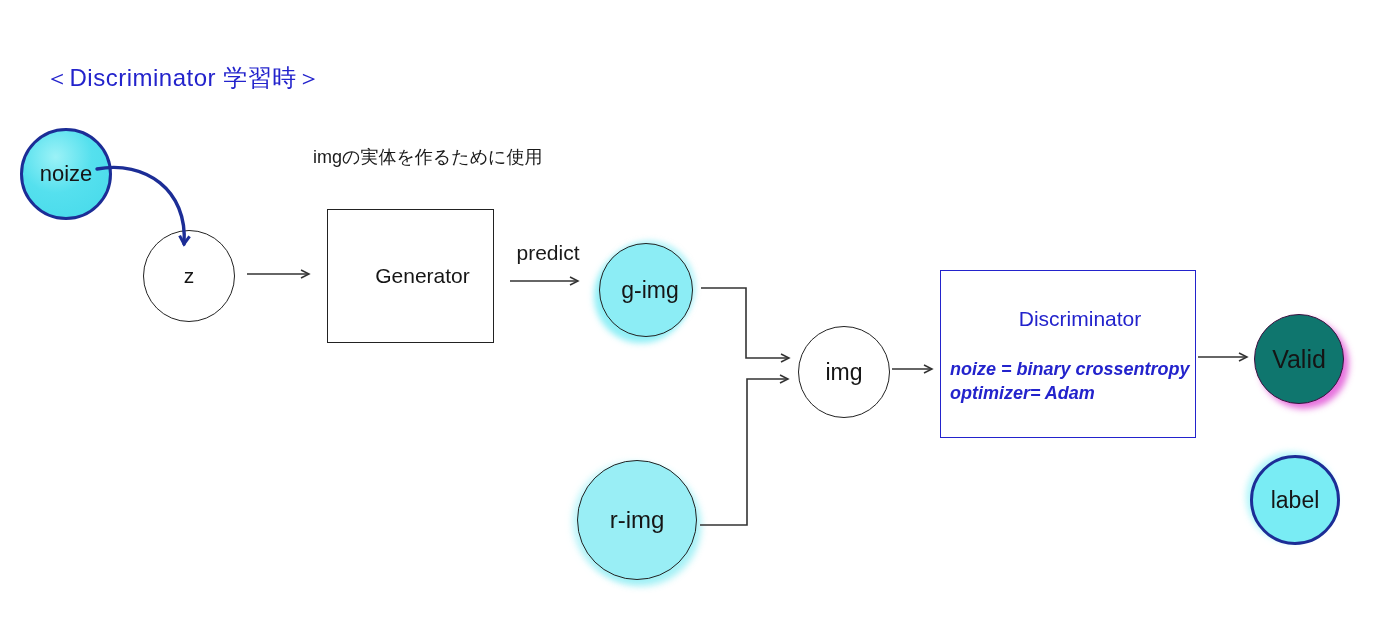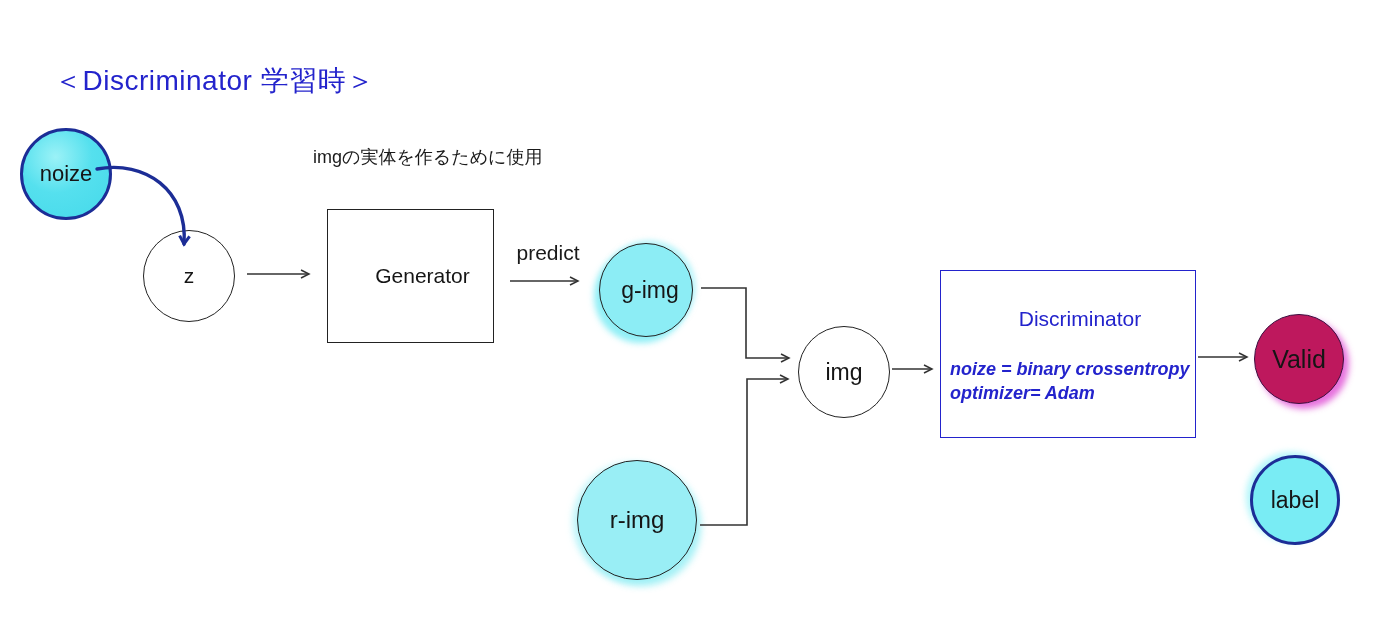--- a/index.html
+++ b/index.html
@@ -14,22 +14,22 @@
     position:relative;
     width:1375px;height:640px;
     background:#ffffff;
     overflow:hidden;
   }
   .wires{position:absolute;left:0;top:0;width:1375px;height:640px;z-index:5;pointer-events:none;}
   .wire{stroke:var(--wire);stroke-width:1.6;fill:none;}
   .wire-navy{stroke:var(--navy);stroke-width:3.4;fill:none;stroke-linecap:round;}
 
   .title{
-    position:absolute;left:54px;top:62px;z-index:3;
-    font-size:28px;color:var(--blue);letter-spacing:.5px;
+    position:absolute;left:45px;top:62px;z-index:3;
+    font-size:24px;color:var(--blue);letter-spacing:.5px;
     white-space:nowrap;
   }
   .note{
     position:absolute;left:313px;top:145px;z-index:3;
     font-size:18px;color:var(--ink);white-space:nowrap;
   }
   .predict{
     position:absolute;left:509px;top:241px;width:78px;z-index:3;
     font-size:21px;color:var(--ink);text-align:center;white-space:nowrap;
   }
@@ -59,21 +59,21 @@
     left:577px;top:460px;width:120px;height:120px;
     border:1.6px solid #222;background:#99eef5;font-size:24px;
     box-shadow:4px 6px 7px rgba(150,238,245,.85), -5px 2px 6px rgba(150,238,245,.55);
   }
   .img-node{
     left:798px;top:326px;width:92px;height:92px;
     border:1.6px solid #222;background:#ffffff;font-size:23px;
   }
   .valid{
     left:1254px;top:314px;width:90px;height:90px;
-    border:1.8px solid #3c1040;background:#be185d;font-size:25px;
+    border:1.8px solid #3c1040;background:#0f766e;font-size:25px;
     box-shadow:5px 5px 6px rgba(224,79,212,.8);
     text-align:center;
   }
   .label-node{
     left:1250px;top:455px;width:90px;height:90px;
     border:3px solid var(--navy);background:#79ecf4;font-size:23px;
     box-shadow:-4px -3px 6px rgba(130,240,247,.6);
     text-align:right;
   }
 

